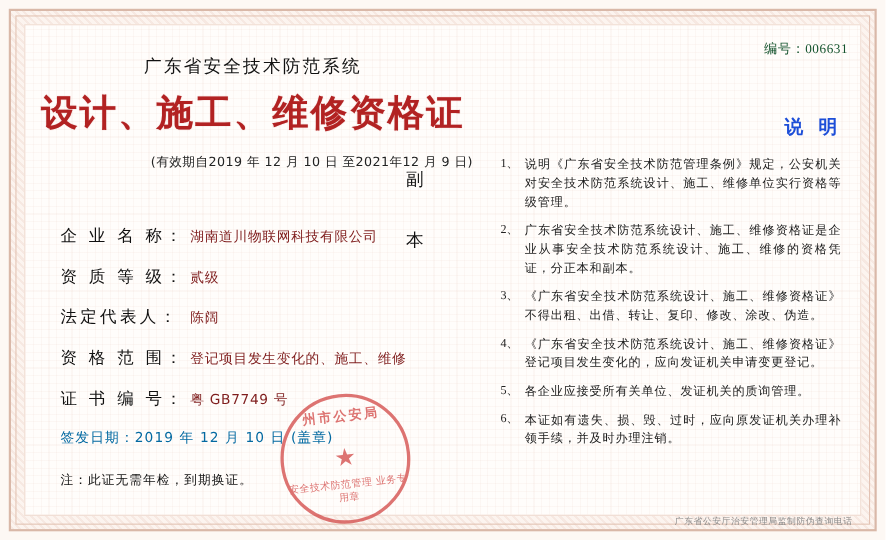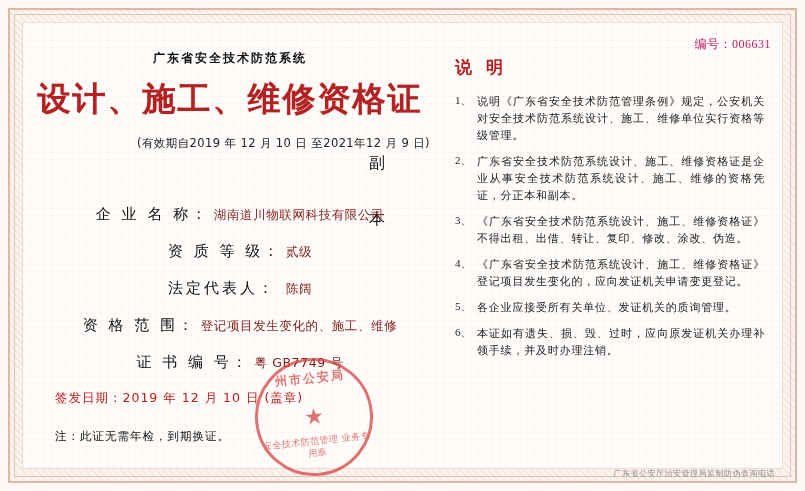--- a/index.html
+++ b/index.html
@@ -61,39 +61,39 @@
       repeating-linear-gradient(0deg, rgba(226,190,176,0.10) 0 1px, rgba(255,255,255,0) 1px 7px),
       repeating-linear-gradient(90deg, rgba(226,190,176,0.10) 0 1px, rgba(255,255,255,0) 1px 7px);
     pointer-events: none;
   }
 
   .serial {
     position: absolute;
     right: 34px;
     top: 36px;
     font-size: 12px;
-    color: #be185d;
+    color: #14532d;
     letter-spacing: 0.5px;
     font-family: "Liberation Serif", serif;
   }
 
   
   .left {
     position: absolute;
     left: 30px;
     top: 50px;
     width: 400px;
   }
   .org-line {
     text-align: center;
-    font-size: 12px;
+    font-size: 16px;
     color: #111;
     letter-spacing: 2px;
     font-family: "DejaVu Sans", sans-serif;
-    font-weight: bold;
+    font-weight: normal;
   }
   .main-title {
     margin-top: 10px;
     text-align: center;
     font-size: 33px;
     font-weight: bold;
     color: #b22222;
     letter-spacing: 2px;
     font-family: "DejaVu Sans", sans-serif;
     text-shadow: 0 0 1px rgba(178,34,34,0.45);
@@ -119,42 +119,41 @@
   .fields {
     position: absolute;
     left: 55px;
     top: 205px;
     width: 370px;
   }
   .field-row {
     display: flex;
     align-items: baseline;
     margin-bottom: 18px;
-    justify-content: center;
   }
   .field-label {
     width: 118px;
     font-size: 15px;
     color: #111;
     letter-spacing: 3px;
     white-space: nowrap;
   }
   .field-value {
     font-size: 12.5px;
     color: #7f1d1d;
     letter-spacing: 0.6px;
     font-family: "DejaVu Sans", sans-serif;
   }
 
   .issue-line {
     position: absolute;
     left: 55px;
     top: 390px;
     font-size: 12.5px;
-    color: #b91c1c;
+    color: #0369a1;
     letter-spacing: 1px;
   }
   .note-line {
     position: absolute;
     left: 55px;
     top: 417px;
     font-size: 11.5px;
     color: #111;
     letter-spacing: 1px;
     margin-top: 12px;
@@ -205,26 +204,27 @@
   }
 
   
   .right {
     position: absolute;
     left: 455px;
     top: 56px;
     width: 310px;
   }
   .right-title {
-    text-align: left;
+    text-align: right;
     font-size: 17px;
     font-weight: bold;
-    color: #b91c1c;
+    color: #1d4ed8;
     letter-spacing: 4px;
     margin-bottom: 14px;
+    margin-top: 48px;
   }
   .clause {
     display: flex;
     margin-bottom: 9px;
   }
   .clause-num {
     width: 22px;
     flex: none;
     font-size: 11px;
     color: #222;

